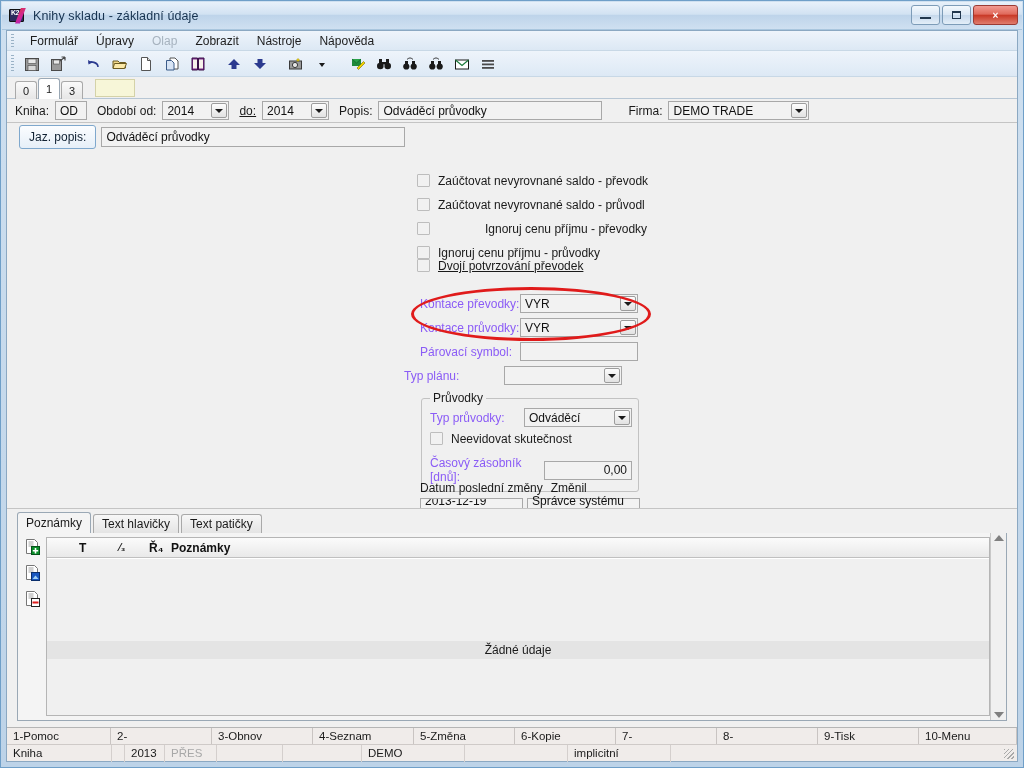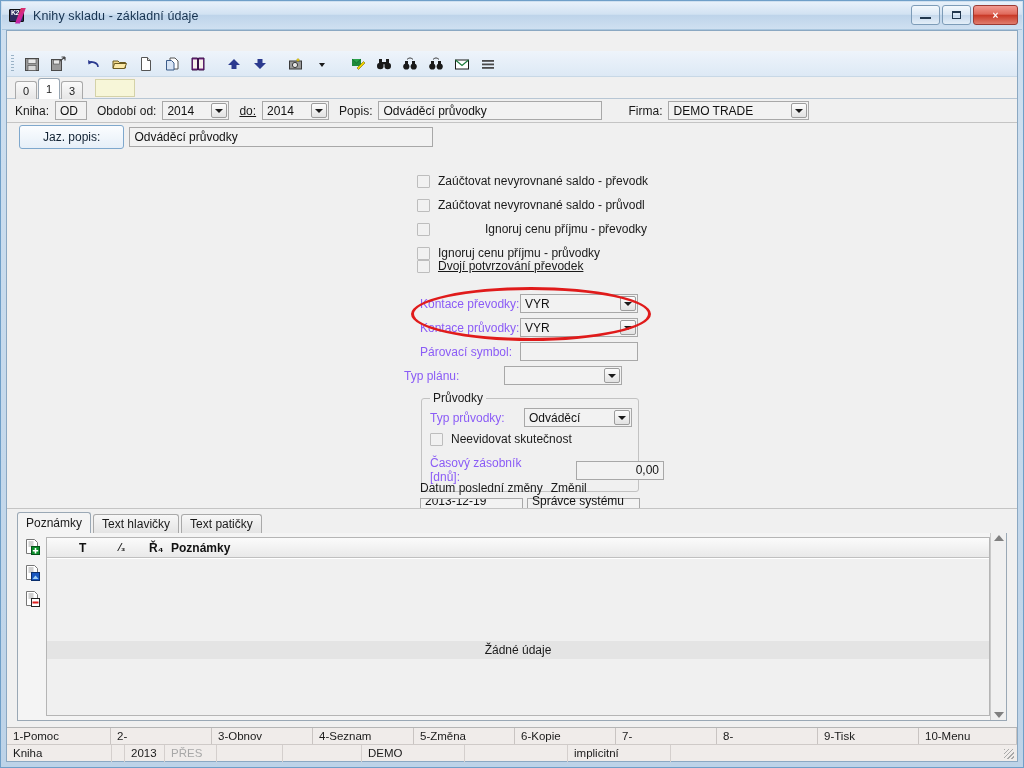--- a/index.html
+++ b/index.html
@@ -146,33 +146,33 @@
   }
   .caret { width:0;height:0;border-left:4px solid transparent;border-right:4px solid transparent;border-top:4px solid #1a1a1a;}
 
   
   .row2 {
     position:absolute; left:0; top:92px; right:0; height:28px;
     background:#f0f0f0;
     display:flex; align-items:center;
   }
   .jazbtn {
-    margin-left:12px; height:24px; padding:0 23px;
+    margin-left:12px; height:24px; padding:0 9px;
     border:1px solid #7fa8cd; border-radius:3px;
     background: linear-gradient(to bottom,#fbfdff,#e6eff8);
     display:flex; align-items:center; font-size:12px; color:#123;
   }
 
   
   .formarea {
     position: absolute; left:0; top:120px; right:0; bottom:253px;
     background:#f0f0f0;
   }
 
-  .chk-row { position:absolute; display:flex; align-items:center; }
+  .chk-row { position:absolute; display:flex; align-items:flex-start; }
   .chkbox {
     width:13px; height:13px; background:#f1f1f1;
     border:1px solid #bdbdbd; border-radius:1px; flex:none;
   }
   .chk-label { margin-left:8px; font-size:12px; color:#1a1a1a; white-space:nowrap; }
   .chk-clip { overflow:hidden; }
 
   .frow { position:absolute; display:flex; align-items:center; }
   .frow .cap { width:100px; font-size:12px; color:#8b5cf6; }
 
@@ -281,20 +281,28 @@
         </div>
       <div class="winbtn">
           <span class="max-glyph"></span>
         </div>
       <div class="winbtn close">×</div>
     </div>
   </div>
 
   <div class="client">
 
+    <div class="menubar">
+      <div class="menu-item">Formulář</div>
+      <div class="menu-item">Úpravy</div>
+      <div class="menu-item disabled">Olap</div>
+      <div class="menu-item">Zobrazit</div>
+      <div class="menu-item">Nástroje</div>
+      <div class="menu-item">Nápověda</div>
+    </div>
 
     <div class="toolbar">
       <div class="tbtn">
         <svg width="16" height="16" viewBox="0 0 16 16">
             <rect x="1.5" y="2.5" width="13" height="12" fill="#9a9a9a" stroke="#4a4a4a"></rect>
             <rect x="4" y="3" width="8" height="4.5" fill="#e8e8e8" stroke="#4a4a4a" stroke-width="0.6"></rect>
             <rect x="4" y="9.5" width="8" height="5" fill="#d8d8d8" stroke="#4a4a4a" stroke-width="0.6"></rect>
           </svg>
       </div>
       <div class="tbtn">
@@ -516,21 +524,21 @@
             <span>Odváděcí</span>
             <span class="arrowbtn">
                 <span class="caret"></span>
               </span>
           </span>
         </div>
         <div class="chk-row" style="left:8px; top:33px;">
           <span class="chkbox"></span>
           <span class="chk-label">Neevidovat skutečnost</span>
         </div>
-        <div class="frow" style="left:8px; top:57px;gap:32px;">
+        <div class="frow" style="left:8px; top:57px;">
           <span class="cap" style="width:114px;">Časový zásobník [dnů]:</span>
           <span class="fld" style="width:88px;justify-content:flex-end;">0,00</span>
         </div>
       </div>
 
       <div style="position:absolute;left:413px;top:330px;display:flex;gap:8px;">
         <span class="lbl">Datum poslední změny</span>
         <span class="lbl">Změnil</span>
       </div>
       <div style="position:absolute;left:413px;top:347px;display:flex;gap:4px;">

